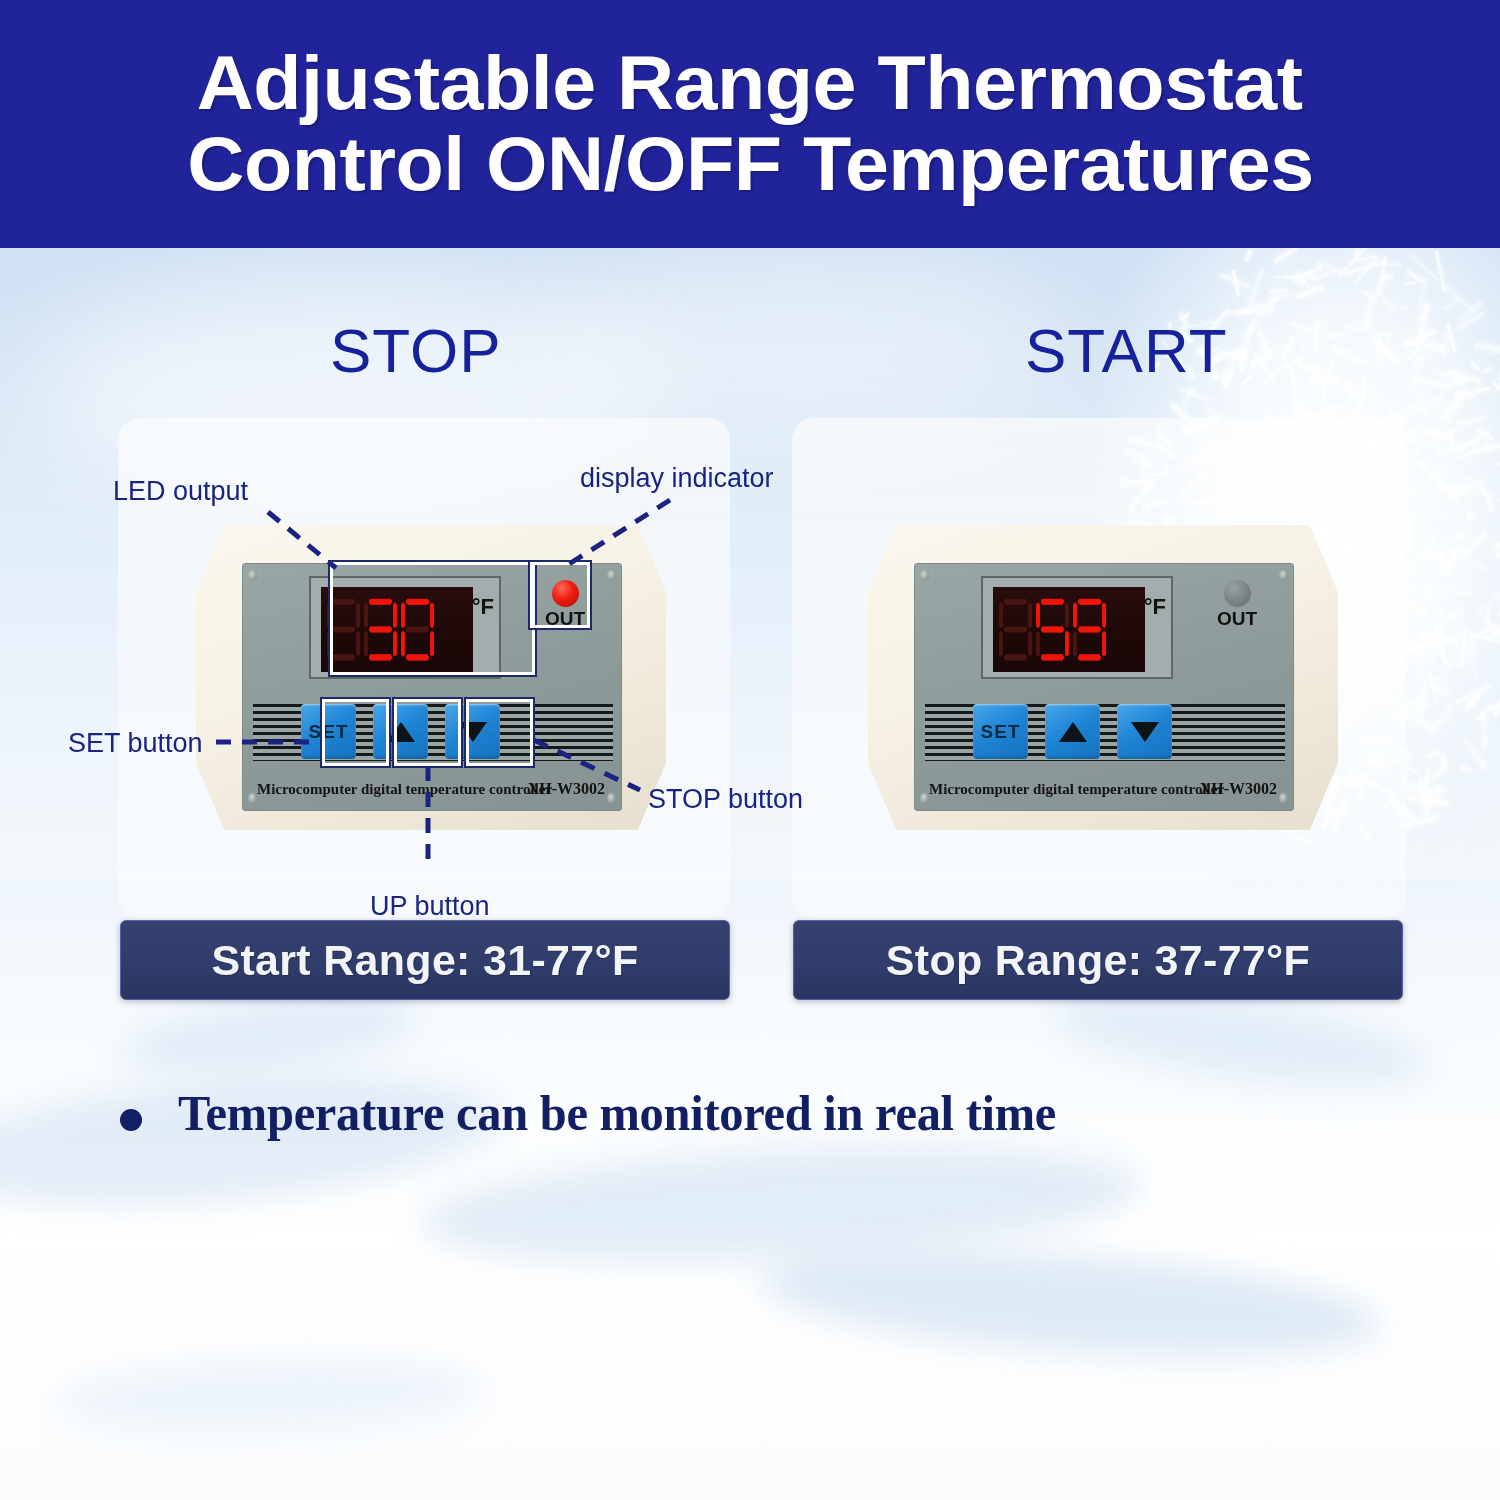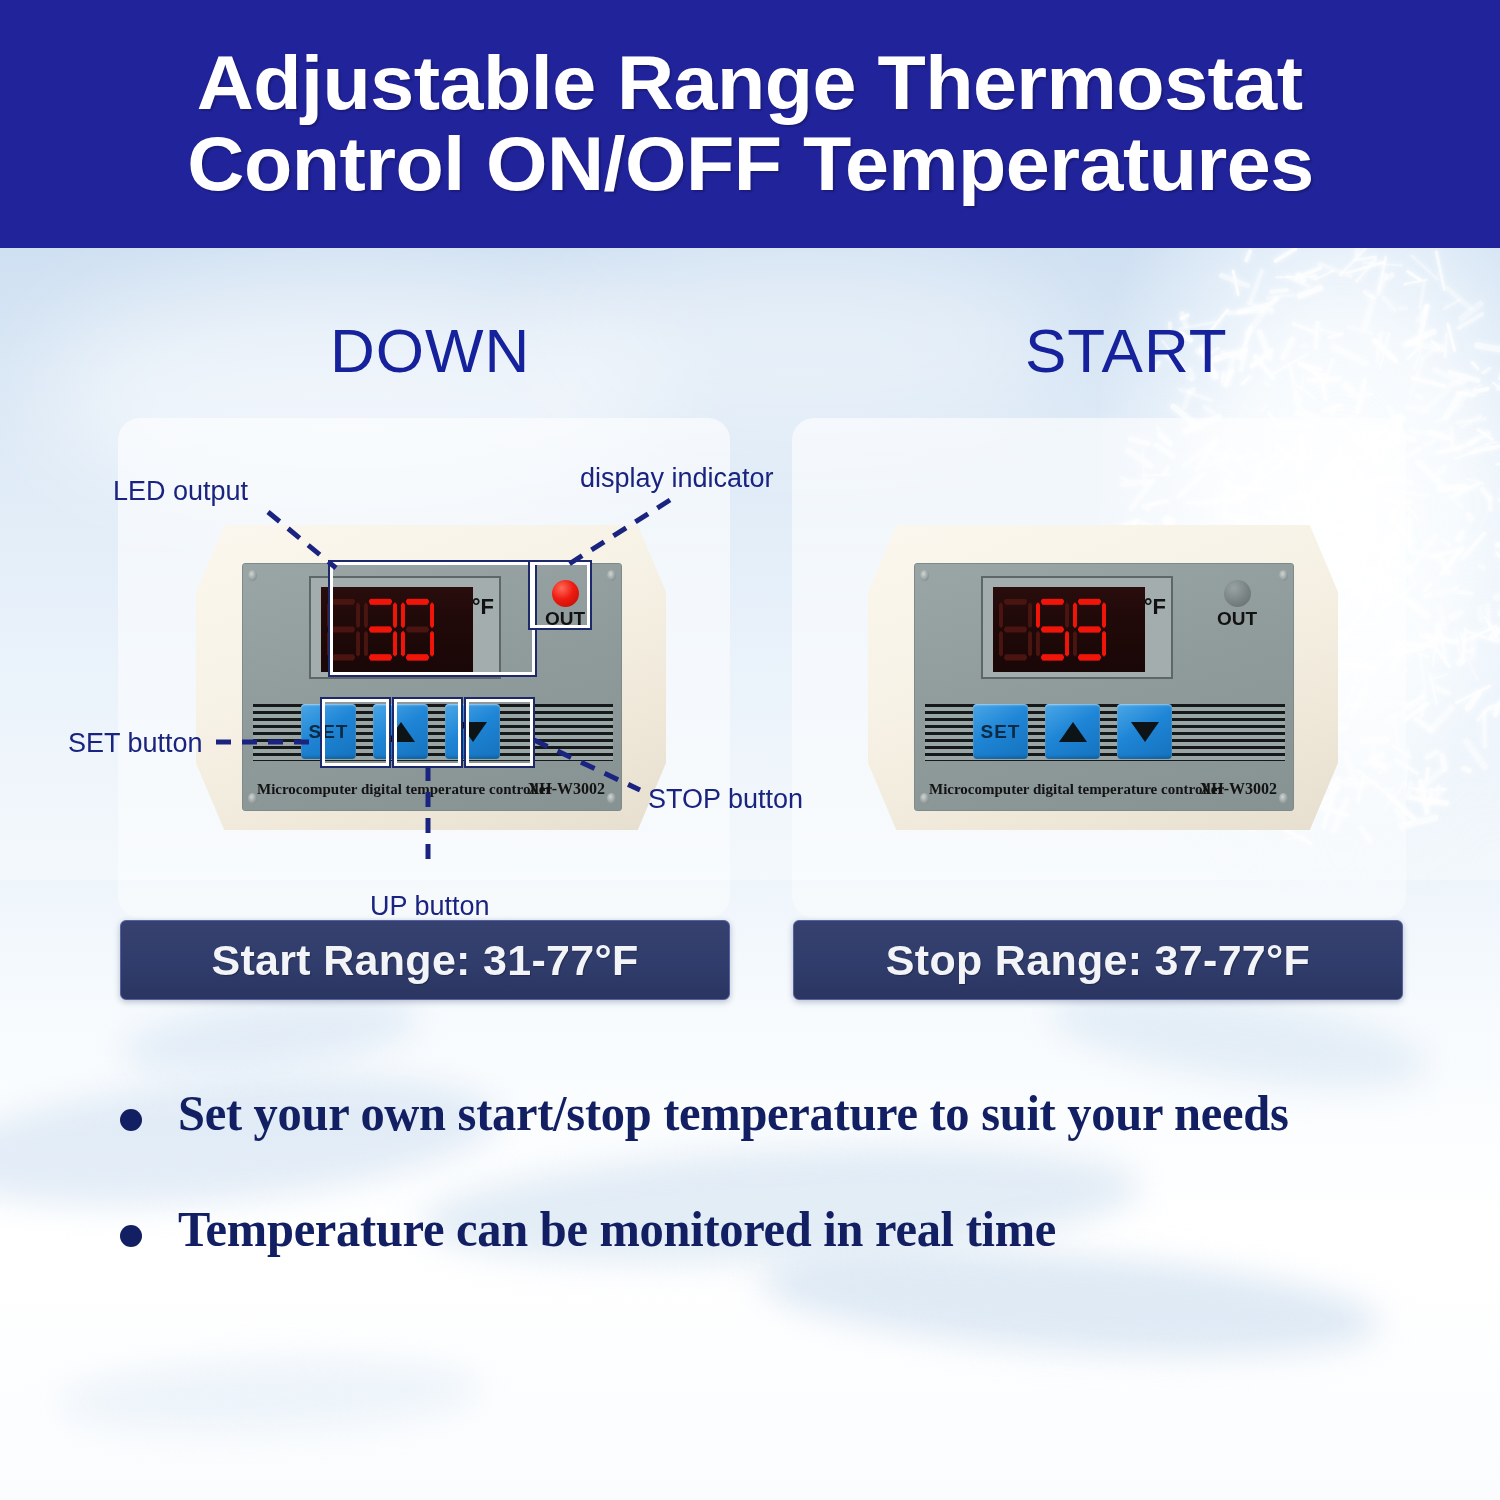--- a/index.html
+++ b/index.html
@@ -804,21 +804,21 @@
       <div class="tw" style="left: 190.087px; top: 586.086px; width: 10.5987px; height: 4.99891px; transform: rotate(10.6396deg); opacity: 0.9;"></div>
       <div class="tw" style="left: 178.572px; top: 326.439px; width: 19.6286px; height: 4.73522px; transform: rotate(84.6699deg); opacity: 0.61;"></div>
     </div>
 </div>
 
 <div id="banner">
   <div class="line">Adjustable Range Thermostat</div>
   <div class="line">Control ON/OFF Temperatures</div>
 </div>
 
-<div class="sec-title" id="title-start">DOWN</div>
+<div class="sec-title" id="title-start">STOP</div>
 <div class="sec-title" id="title-stop">START</div>
 
 <div class="card" id="card-left"></div>
 <div class="card" id="card-right"></div>
 
 <div class="device" id="dev-left" style="left:196px; top:525px; width:470px; height:305px;">
   <div class="dev-body"></div>
 
   <div class="faceplate" style="left:46px; top:38px; width:380px; height:248px;">
     <div class="screw" style="left:5px; top:6px;"></div>
@@ -977,19 +977,15 @@
 <div class="range-bar" id="bar-start">
   <span>Start Range: 31-77°F</span>
 </div>
 <div class="range-bar" id="bar-stop">
   <span>Stop Range: 37-77°F</span>
 </div>
 
 <div id="bullets">
   <div class="bullet">
     <div class="dot"></div>
-    <div class="btxt">Set your own start/stop temperature to suit your needs</div>
-  </div>
-  <div class="bullet">
-    <div class="dot"></div>
     <div class="btxt">Temperature can be monitored in real time</div>
   </div>
 </div>
 
 </body></html>

